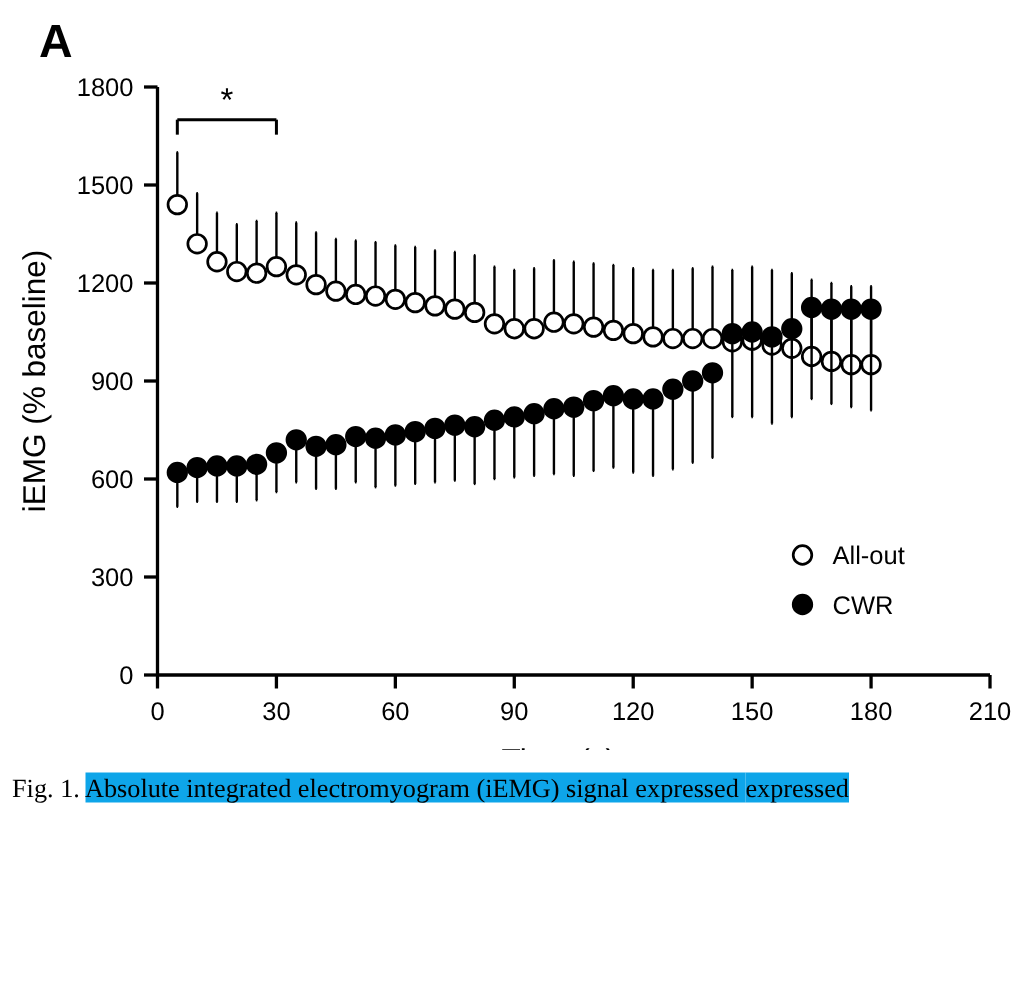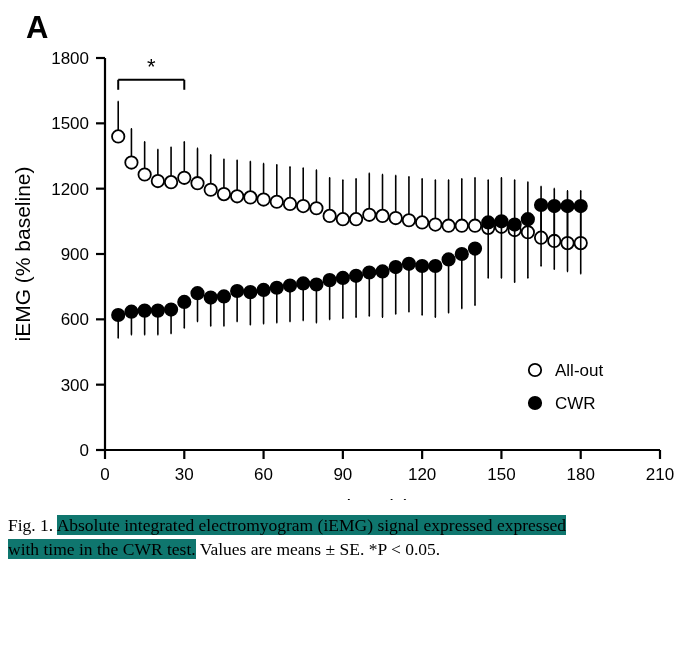--- a/index.html
+++ b/index.html
@@ -66,21 +66,21 @@
     position: absolute;
     left: 8px;
     top: 513px;
     width: 674px;
     font-family: "Liberation Serif", serif;
     font-size: 17.5px;
     line-height: 24px;
     text-align: left;
   }
   #caption .hl {
-    background: #0f766e;
+    background: #0ea5e9;
   }
   .cap-line { white-space: nowrap; }
 </style>
 </head>
 <body>
 
 <div id="figure">
 
   <div class="panel-label">A</div>
 
@@ -351,18 +351,15 @@
           <text x="555" y="369" class="legend-label">CWR</text>
         </g>
     </svg>
   </div>
 
   <div id="caption">
     <div class="cap-line">
       <span>Fig. 1.</span>
       <span class="hl">Absolute integrated electromyogram (iEMG) signal expressed </span><span class="hl">expressed</span>
     </div>
-    <div class="cap-line">
-      <span class="hl"> with time in the CWR test.</span><span> Values are means ± SE. *P &lt; 0.05.</span>
-    </div>
   </div>
 
 </div>
 
 </body></html>

